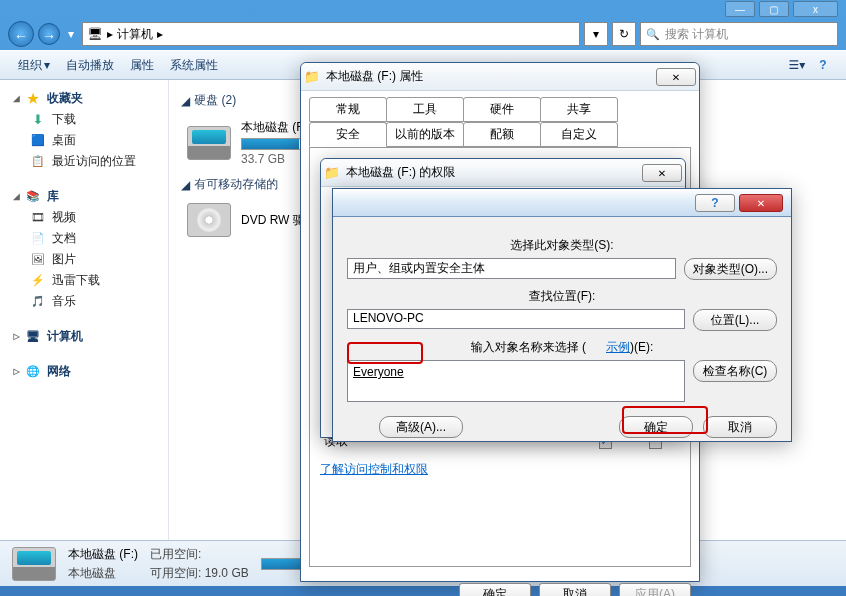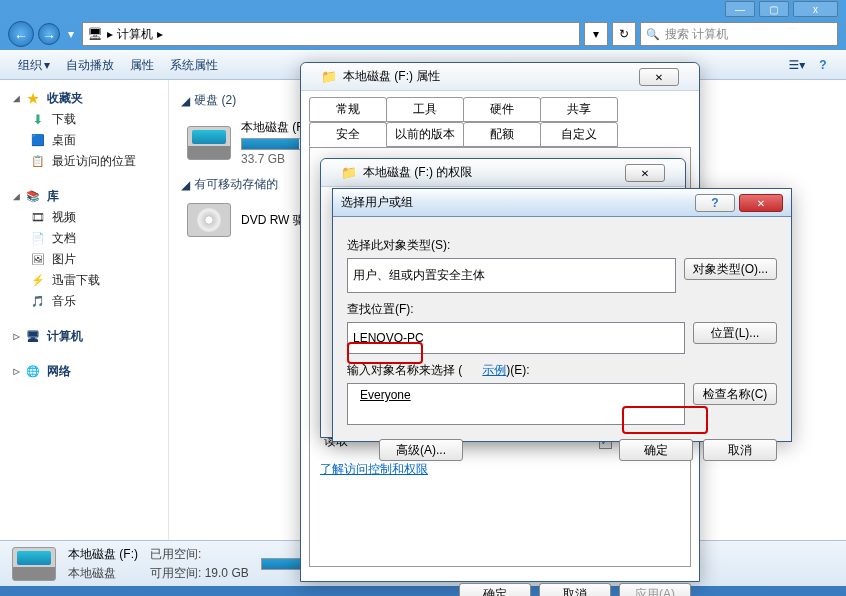--- a/index.html
+++ b/index.html
@@ -42,21 +42,21 @@
 .capacity-fill { height: 100%; background: linear-gradient(#26a0da, #1a7db5); }
 
 
 .statusbar { height: 46px; background: linear-gradient(#eef4fa, #dce9f5); border-top: 1px solid #b0c4d8; display: flex; align-items: center; padding: 0 12px; gap: 12px; }
 .status-icon { width: 38px; height: 30px; }
 .status-text { display: flex; flex-direction: column; gap: 2px; color: #444; }
 .status-text .name { color: #000; }
 
 
 .dialog { position: absolute; background: #fff; border: 1px solid #365d8a; box-shadow: 0 4px 20px rgba(0,0,0,0.3); border-radius: 6px 6px 0 0; }
-.dialog-titlebar { height: 28px; background: linear-gradient(#fdfdfd, #e6eef5); border-radius: 6px 6px 0 0; display: flex; align-items: center; padding: 0 20px; gap: 6px; border-bottom: 1px solid #c6d4e3; }
+.dialog-titlebar { height: 28px; background: linear-gradient(#fdfdfd, #e6eef5); border-radius: 6px 6px 0 0; display: flex; align-items: center; padding: 0 3px; gap: 6px; border-bottom: 1px solid #c6d4e3; }
 .dialog-title { flex: 1; color: #000; }
 .dialog-close { width: 40px; height: 18px; border: 1px solid #888; border-radius: 3px; display: flex; align-items: center; justify-content: center; cursor: pointer; background: linear-gradient(#fdfdfd, #e8e8e8); }
 .dialog-close.red { background: linear-gradient(#e87070, #c43030); color: #fff; border-color: #a02020; width: 44px; }
 
 
 .prop-dialog { top: 62px; left: 300px; width: 400px; height: 520px; z-index: 10; }
 .tab-row { display: flex; padding: 6px 8px 0 8px; gap: 0; }
 .tab-row.second { padding-top: 0; }
 .tab { padding: 3px 0; border: 1px solid #999; background: #fff; cursor: pointer; text-align: center; border-radius: 3px 3px 0 0; margin-right: -1px; font-size: 12px; min-width: 78px; }
 .tab.active { background: #fff; border-bottom: 1px solid #fff; position: relative; z-index: 2; }
@@ -70,25 +70,25 @@
 .btn { min-width: 72px; height: 22px; border: 1px solid #888; background: linear-gradient(#fdfdfd, #e6e6e6); border-radius: 3px; cursor: pointer; padding: 0 10px; }
 .btn:disabled { color: #999; }
 
 
 .perm-dialog { top: 158px; left: 320px; width: 366px; height: 280px; z-index: 20; }
 
 
 .select-dialog { top: 188px; left: 332px; width: 460px; height: 254px; z-index: 30; background: #f0f0f0; border-radius: 0; }
 .select-titlebar { height: 28px; background: linear-gradient(#fff, #e0ecf8 45%, #c8ddf2); display: flex; align-items: center; padding: 0 8px; border-bottom: 1px solid #6a8db5; }
 .select-body { padding: 12px 14px; }
-.field-label { margin-bottom: 4px; margin-top: 8px; }
+.field-label { margin-bottom: 4px; margin-top: 8px; text-align: center; }
 .field-row { display: flex; gap: 8px; align-items: flex-start; }
-.field-input { flex: 1; border: 1px solid #828790; background: #fff; padding: 8px 5px; min-height: 20px; }
-.field-textarea { flex: 1; border: 1px solid #828790; background: #fff; padding: 4px 12px; height: 42px; resize: none; }
-.field-btn { min-width: 84px; height: 22px; border: 1px solid #888; background: linear-gradient(#fdfdfd, #e6e6e6); border-radius: 3px; cursor: pointer; padding: 0 8px; }
+.field-input { flex: 1; border: 1px solid #828790; background: #fff; padding: 1px 5px; min-height: 20px; }
+.field-textarea { flex: 1; border: 1px solid #828790; background: #fff; padding: 4px 5px; height: 42px; resize: none; }
+.field-btn { min-width: 84px; height: 22px; border: 1px solid #888; background: linear-gradient(#fdfdfd, #e6e6e6); border-radius: 10px; cursor: pointer; padding: 0 8px; }
 .select-link { color: #0066cc; text-decoration: underline; cursor: pointer; margin-left: 20px; }
 .select-buttons { display: flex; gap: 10px; margin-top: 14px; margin-left: 32px; }
 
 
 .annotation { position: absolute; border: 2px solid #d00000; border-radius: 4px; pointer-events: none; z-index: 100; }
 
 
 .i-back::before { content: "←"; }
 .i-fwd::before { content: "→"; }
 .i-drop::before { content: "▾"; }
@@ -317,21 +317,20 @@
     <span class="mini-icon i-folder"></span>
     <span class="dialog-title">本地磁盘 (F:) 的权限</span>
     <div class="dialog-close">
         <span class="i-x"></span>
       </div>
   </div>
 </div>
 
 <div class="dialog select-dialog">
   <div class="select-titlebar">
-    <span class="dialog-title">选择用户或组</span>
     <div style="flex:1"></div>
     <div class="dialog-close" style="background:linear-gradient(#fdfdfd,#e8e8e8);margin-right:4px">
         <span style="color:#2a78c8;font-weight:bold">?</span>
       </div>
     <div class="dialog-close red">
         <span class="i-x"></span>
       </div>
   </div>
   <div class="select-body">
     <div class="field-label">选择此对象类型(S):</div>

